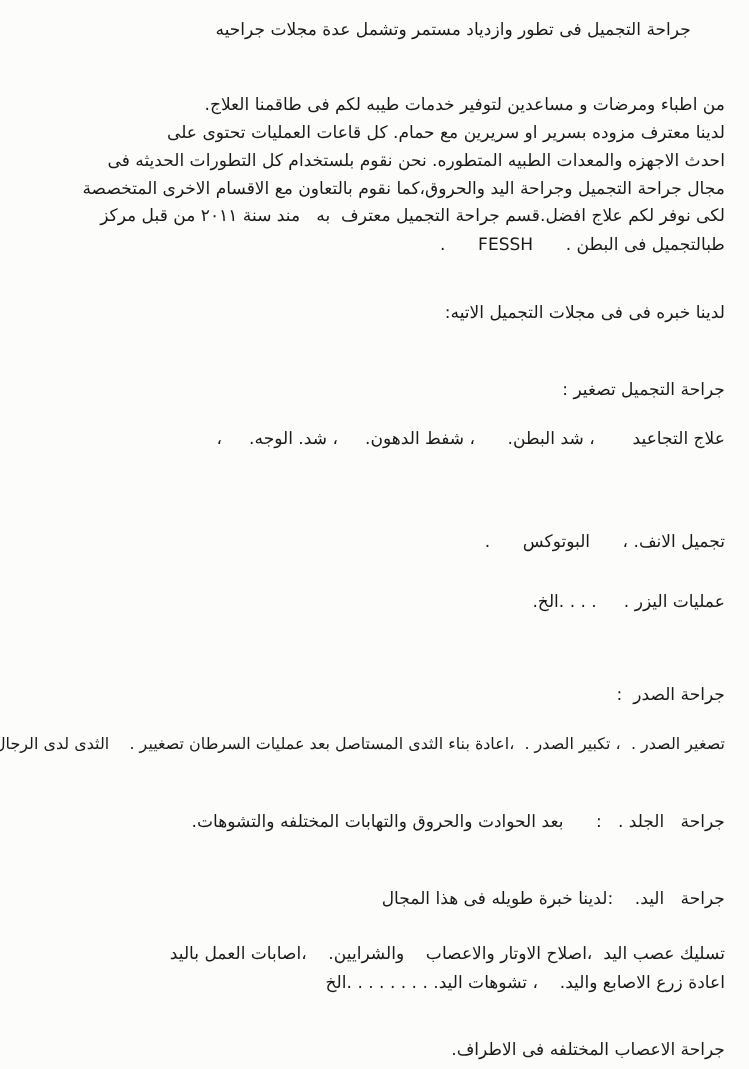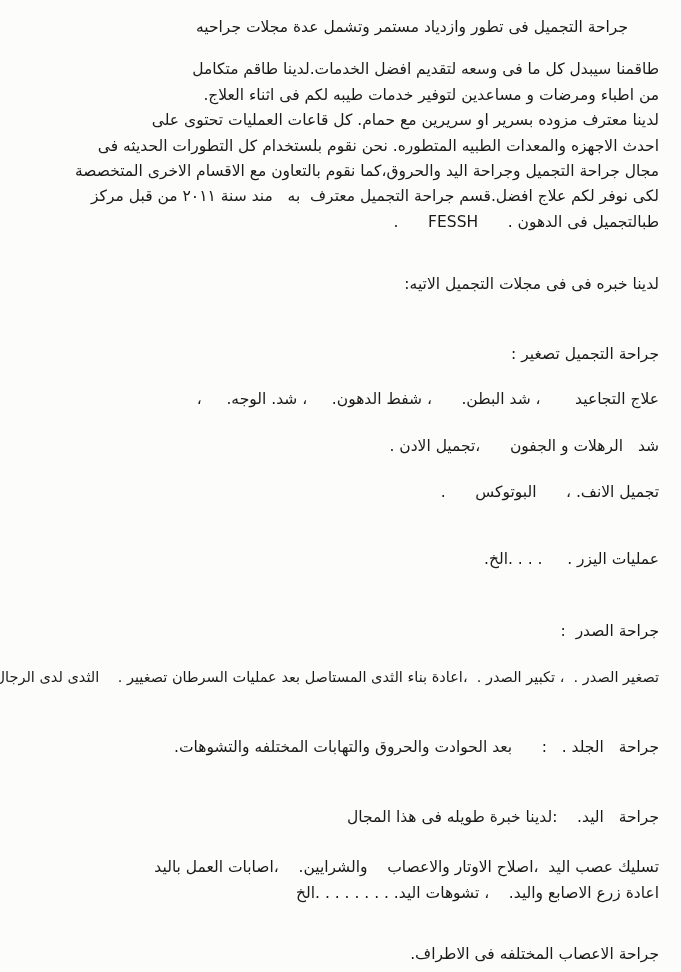--- a/index.html
+++ b/index.html
@@ -29,35 +29,33 @@
   }
   .indent-lg { right: 53px; }
   .full { font-size: 14.5px; }
 </style>
 </head>
 <body>
 
 <div class="page">
   <div class="ln indent-lg" style="top:17px">جراحة التجميل فى تطور وازدياد مستمر وتشمل عدة مجلات جراحيه</div>
 
-  <div class="ln" style="top:59px">طاقمنا سيبدل كل ما فى وسعه لتقديم افضل الخدمات.لدينا طاقم متكامل</div>
-  <div class="ln" style="top:85px">من اطباء ومرضات و مساعدين لتوفير خدمات طيبه لكم فى اثناء العلاج.</div>
+  <div class="ln" style="top:85px">من اطباء ومرضات و مساعدين لتوفير خدمات طيبه لكم فى طاقمنا العلاج.</div>
   <div class="ln" style="top:110px">لدينا معترف مزوده بسرير او سريرين مع حمام. كل قاعات العمليات تحتوى على</div>
   <div class="ln" style="top:136px">احدث الاجهزه والمعدات الطبيه المتطوره. نحن نقوم بلستخدام كل التطورات الحديثه فى</div>
   <div class="ln" style="top:161px">مجال جراحة التجميل وجراحة اليد والحروق،كما نقوم بالتعاون مع الاقسام الاخرى المتخصصة</div>
   <div class="ln" style="top:186px">لكى نوفر لكم علاج افضل.قسم جراحة التجميل معترف  به   مند سنة ٢٠١١ من قبل مركز</div>
-  <div class="ln" style="top:212px">طبالتجميل فى الدهون .      FESSH      .</div>
+  <div class="ln" style="top:212px">طبالتجميل فى البطن .      FESSH      .</div>
 
   <div class="ln" style="top:274px">لدينا خبره فى فى مجلات التجميل الاتيه:</div>
 
   <div class="ln" style="top:344px">جراحة التجميل تصغير :</div>
   <div class="ln" style="top:389px">علاج التجاعيد       ، شد البطن.      ، شفط الدهون.     ، شد. الوجه.     ،</div>
-  <div class="ln" style="top:436px">شد   الرهلات و الجفون      ،تجميل الادن .</div>
   <div class="ln" style="top:482px">تجميل الانف. ،      البوتوكس      .</div>
-  <div class="ln" style="top:549px">عمليات اليزر .     . . . .الخ.</div>
+  <div class="ln" style="top:537px">عمليات اليزر .     . . . .الخ.</div>
 
   <div class="ln" style="top:621px">جراحة الصدر  :</div>
   <div class="ln full" style="top:667px">تصغير الصدر .  ، تكبير الصدر .  ،اعادة بناء الثدى المستاصل بعد عمليات السرطان تصغيير .    الثدى لدى الرجال.</div>
 
   <div class="ln" style="top:737px">جراحة   الجلد .   :      بعد الحوادت والحروق والتهابات المختلفه والتشوهات.</div>
 
   <div class="ln" style="top:807px">جراحة   اليد.    :لدينا خبرة طويله فى هذا المجال</div>
   <div class="ln" style="top:857px">تسليك عصب اليد  ،اصلاح الاوتار والاعصاب    والشرايين.    ،اصابات العمل باليد</div>
   <div class="ln" style="top:883px">اعادة زرع الاصابع واليد.    ، تشوهات اليد. . . . . . . . .الخ</div>
 

